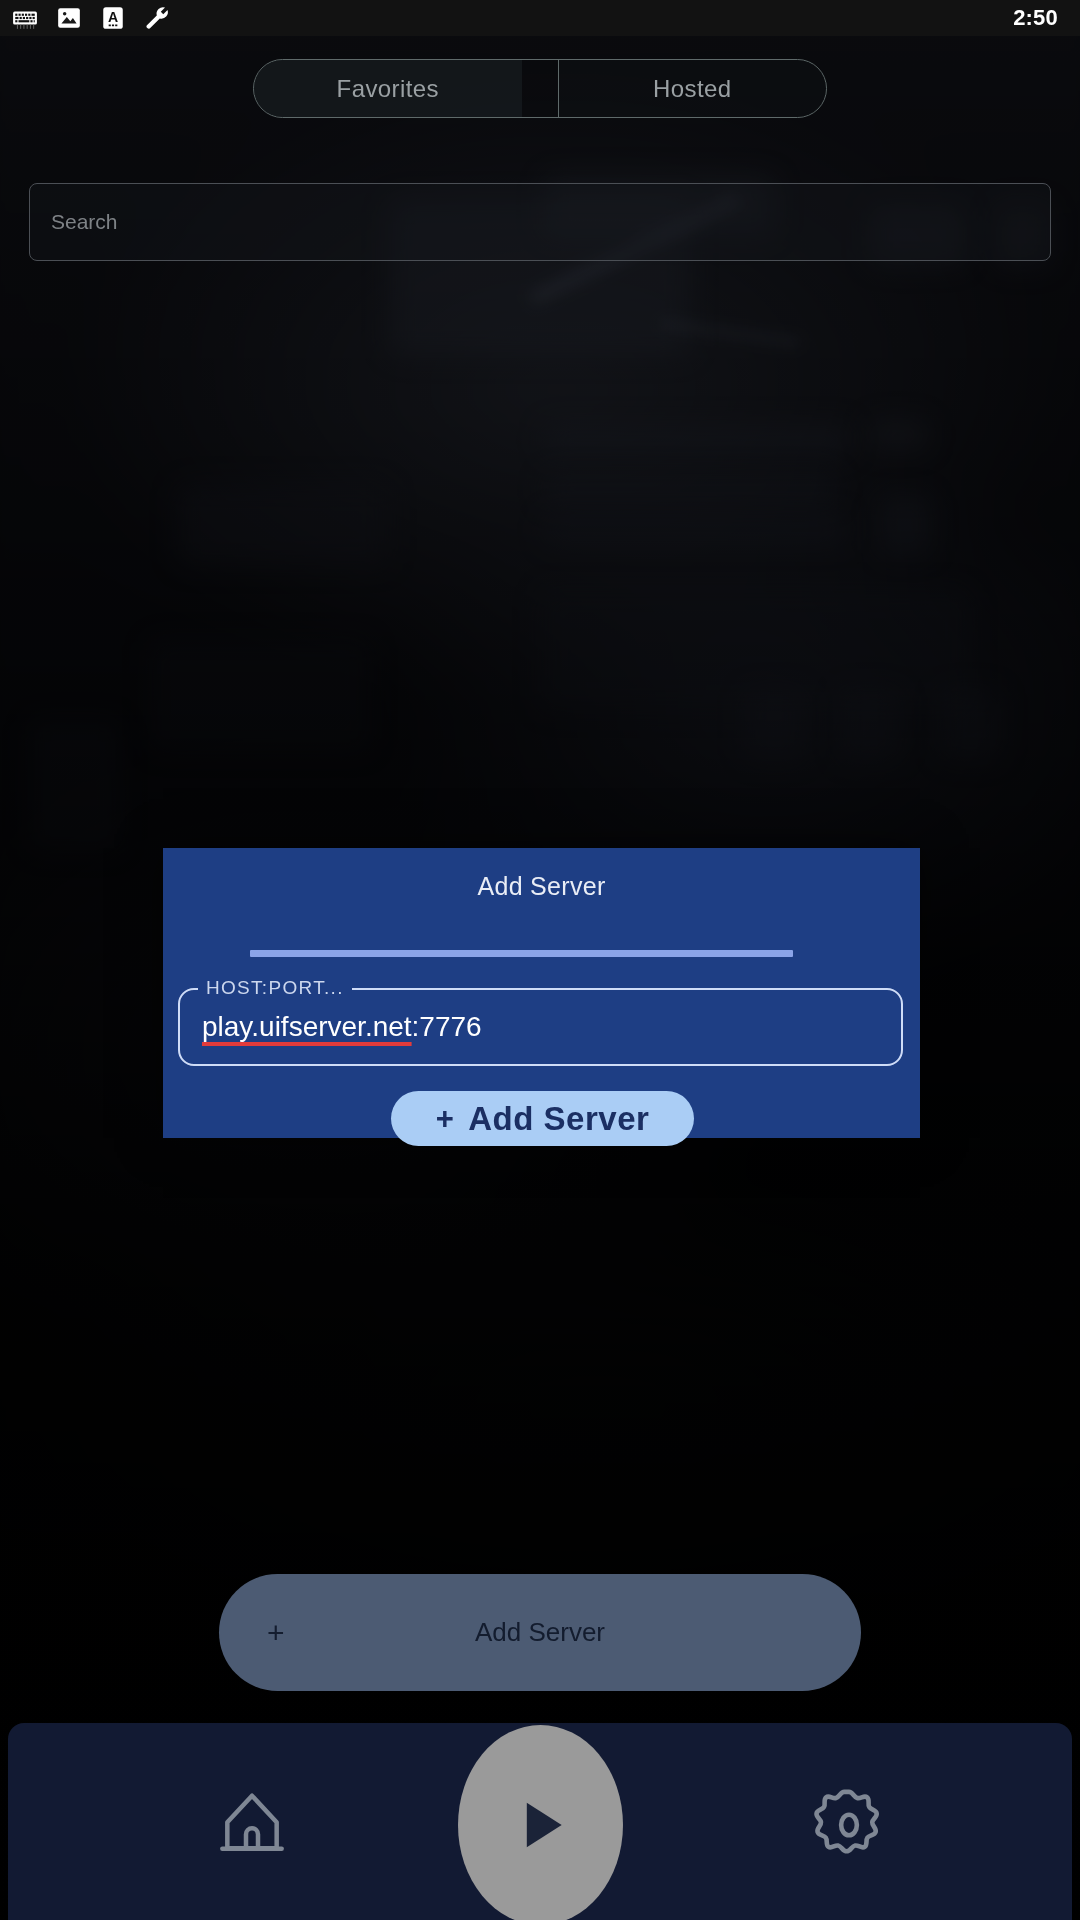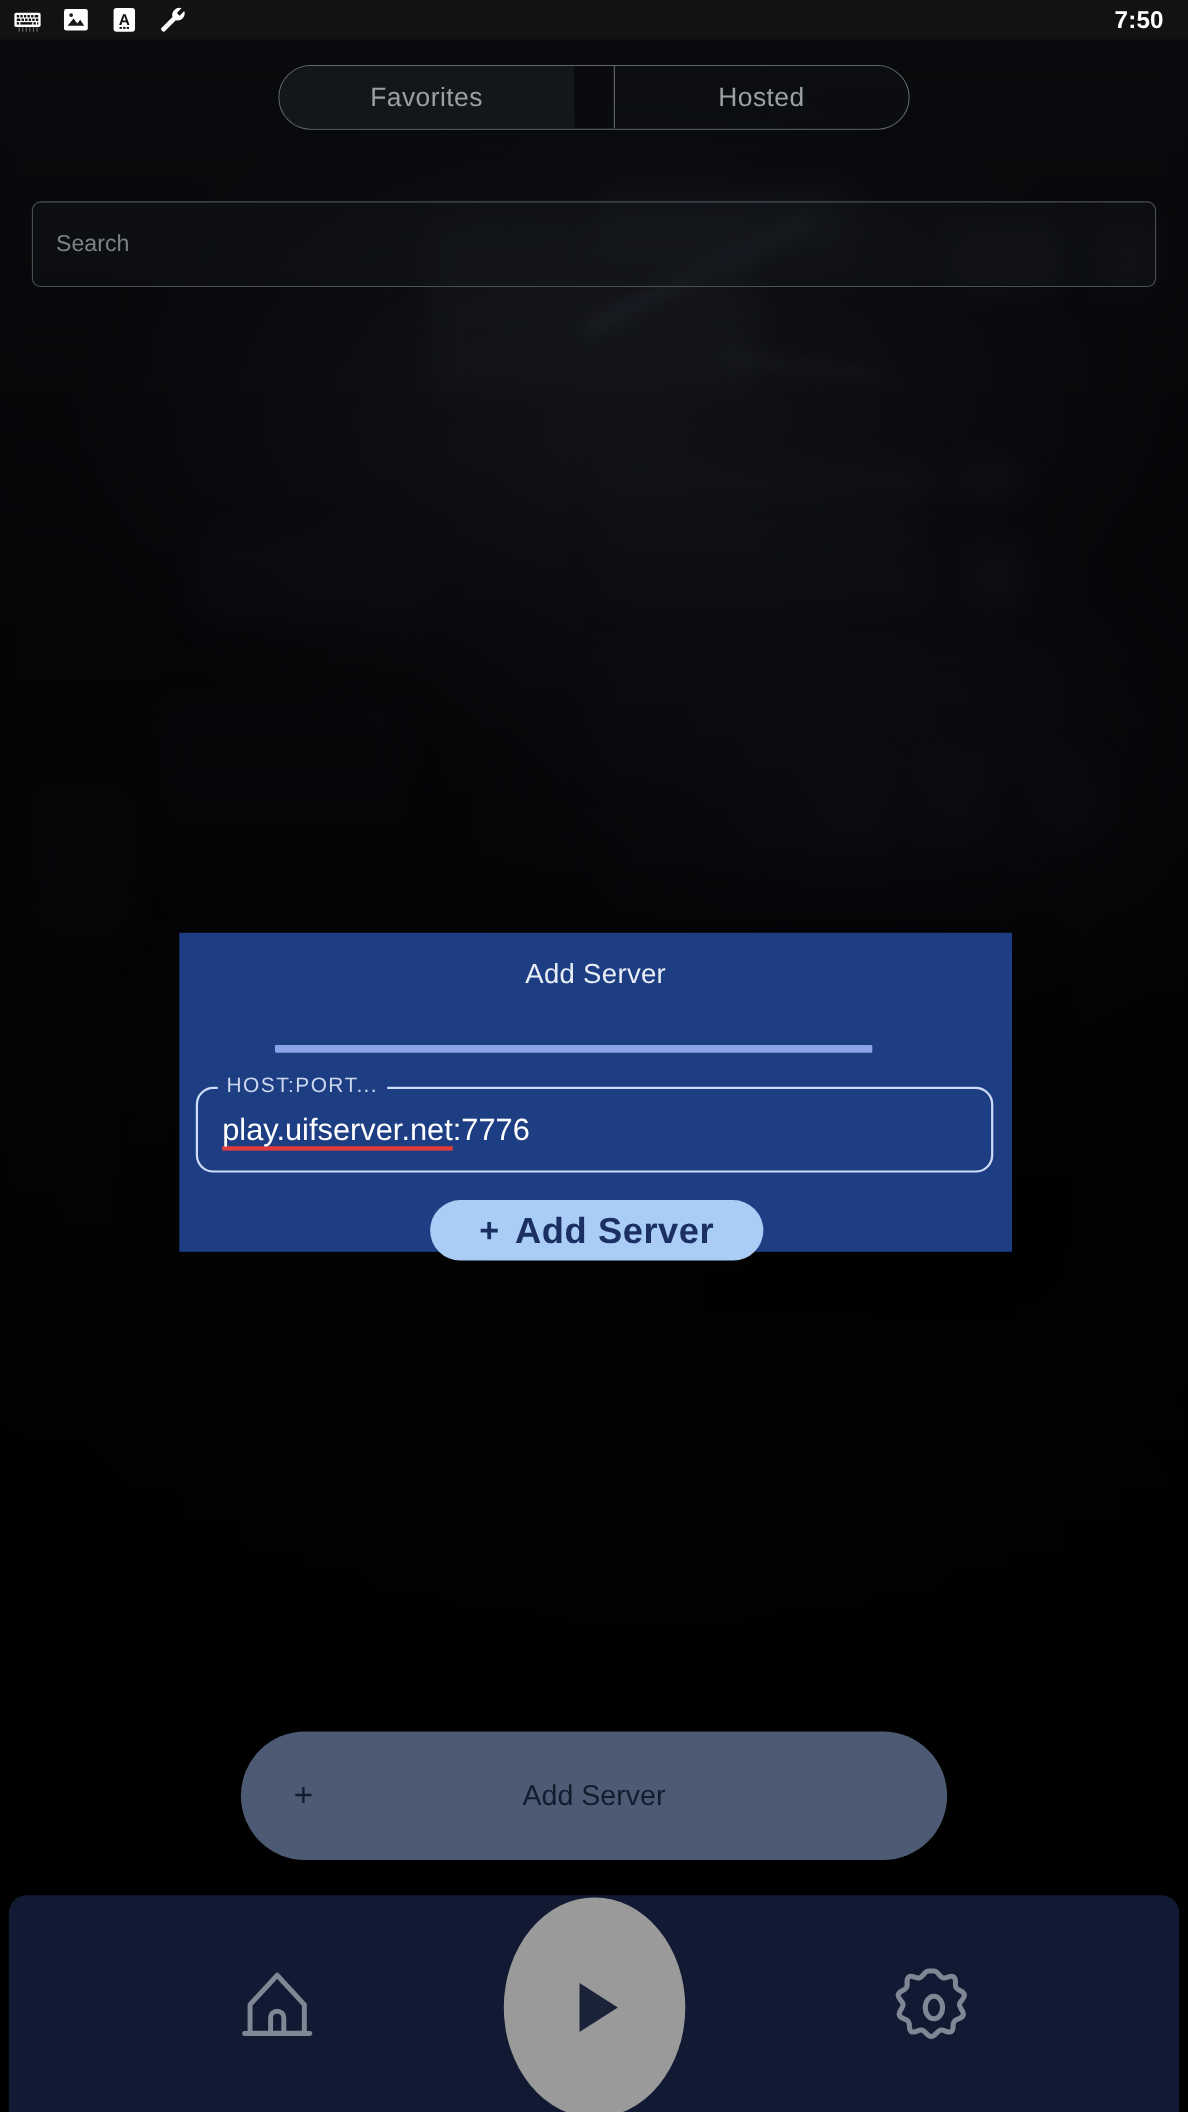--- a/index.html
+++ b/index.html
@@ -355,21 +355,21 @@
         <g fill="#111">
           <rect x="8" y="18" width="2" height="1.6"></rect>
             <rect x="11" y="18" width="2" height="1.6"></rect>
           <rect x="14" y="18" width="2" height="1.6"></rect>
         </g>
       </svg>
       <svg class="sb-ico" viewBox="0 0 24 24">
         <path d="M21.7 4.6l-3.9 3.9-2.3-2.3 3.9-3.9a6 6 0 00-7.6 7.3L3.2 18.2a2 2 0 102.8 2.8l8.6-8.6a6 6 0 007.1-7.8z" fill="#fff"></path>
       </svg>
     </div>
-    <div class="sb-time">7:50</div>
+    <div class="sb-time">2:50</div>
   </div>
 
   <div class="tabbar">
     <div class="tab active">
       <span>Favorites</span>
     </div>
     <div class="tab inactive">
       <span>Hosted</span>
     </div>
   </div>

